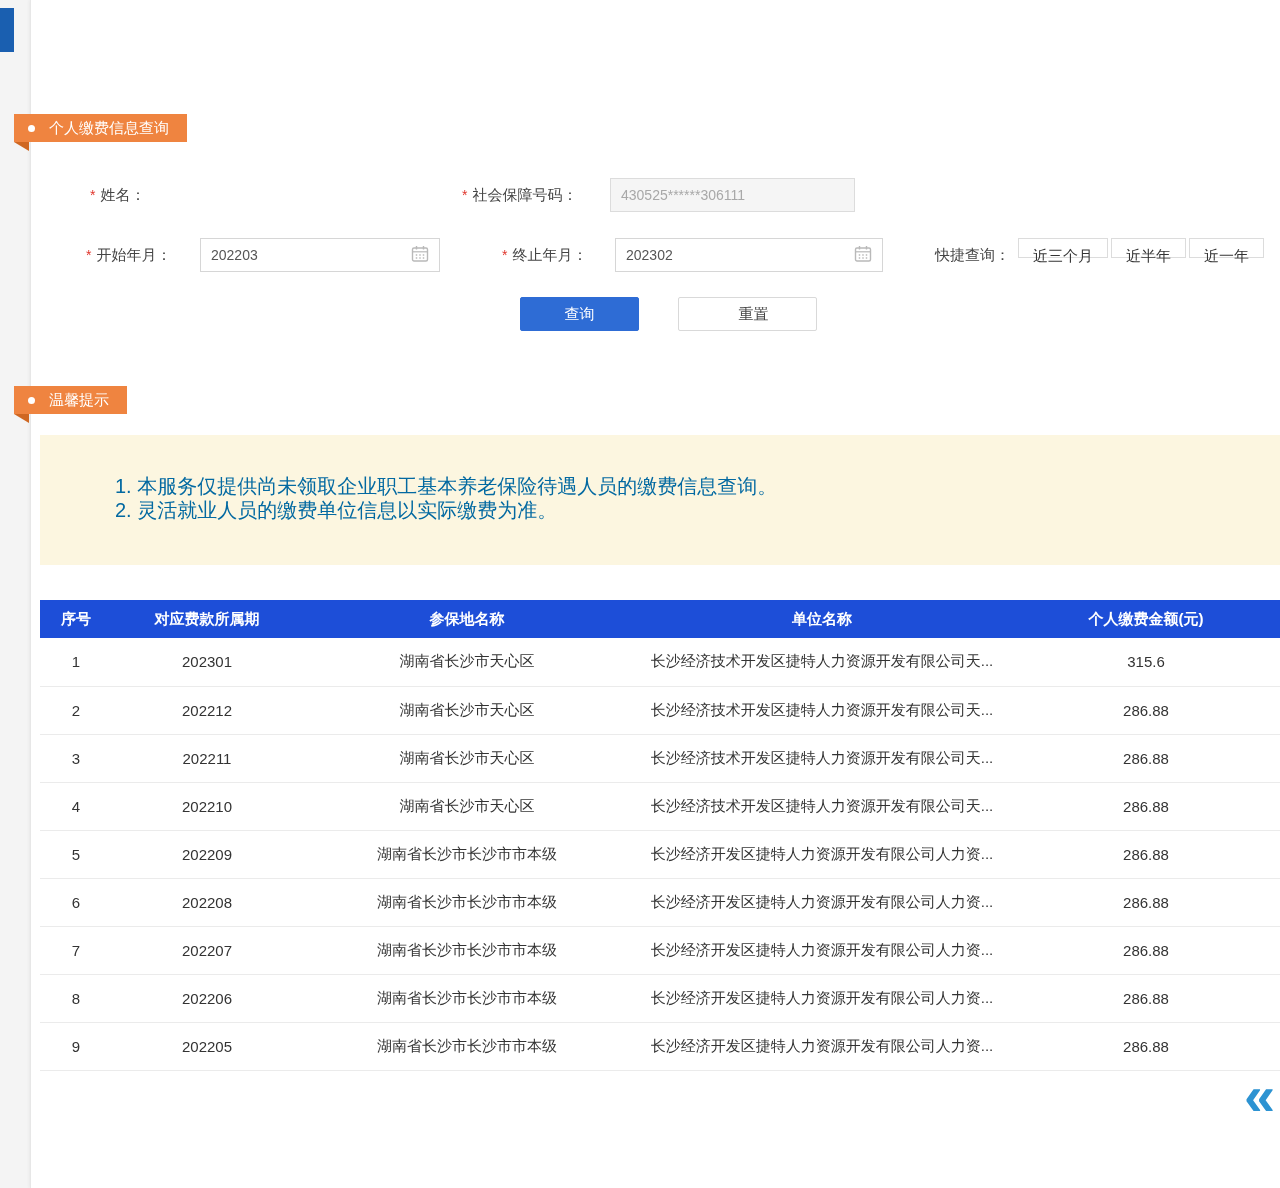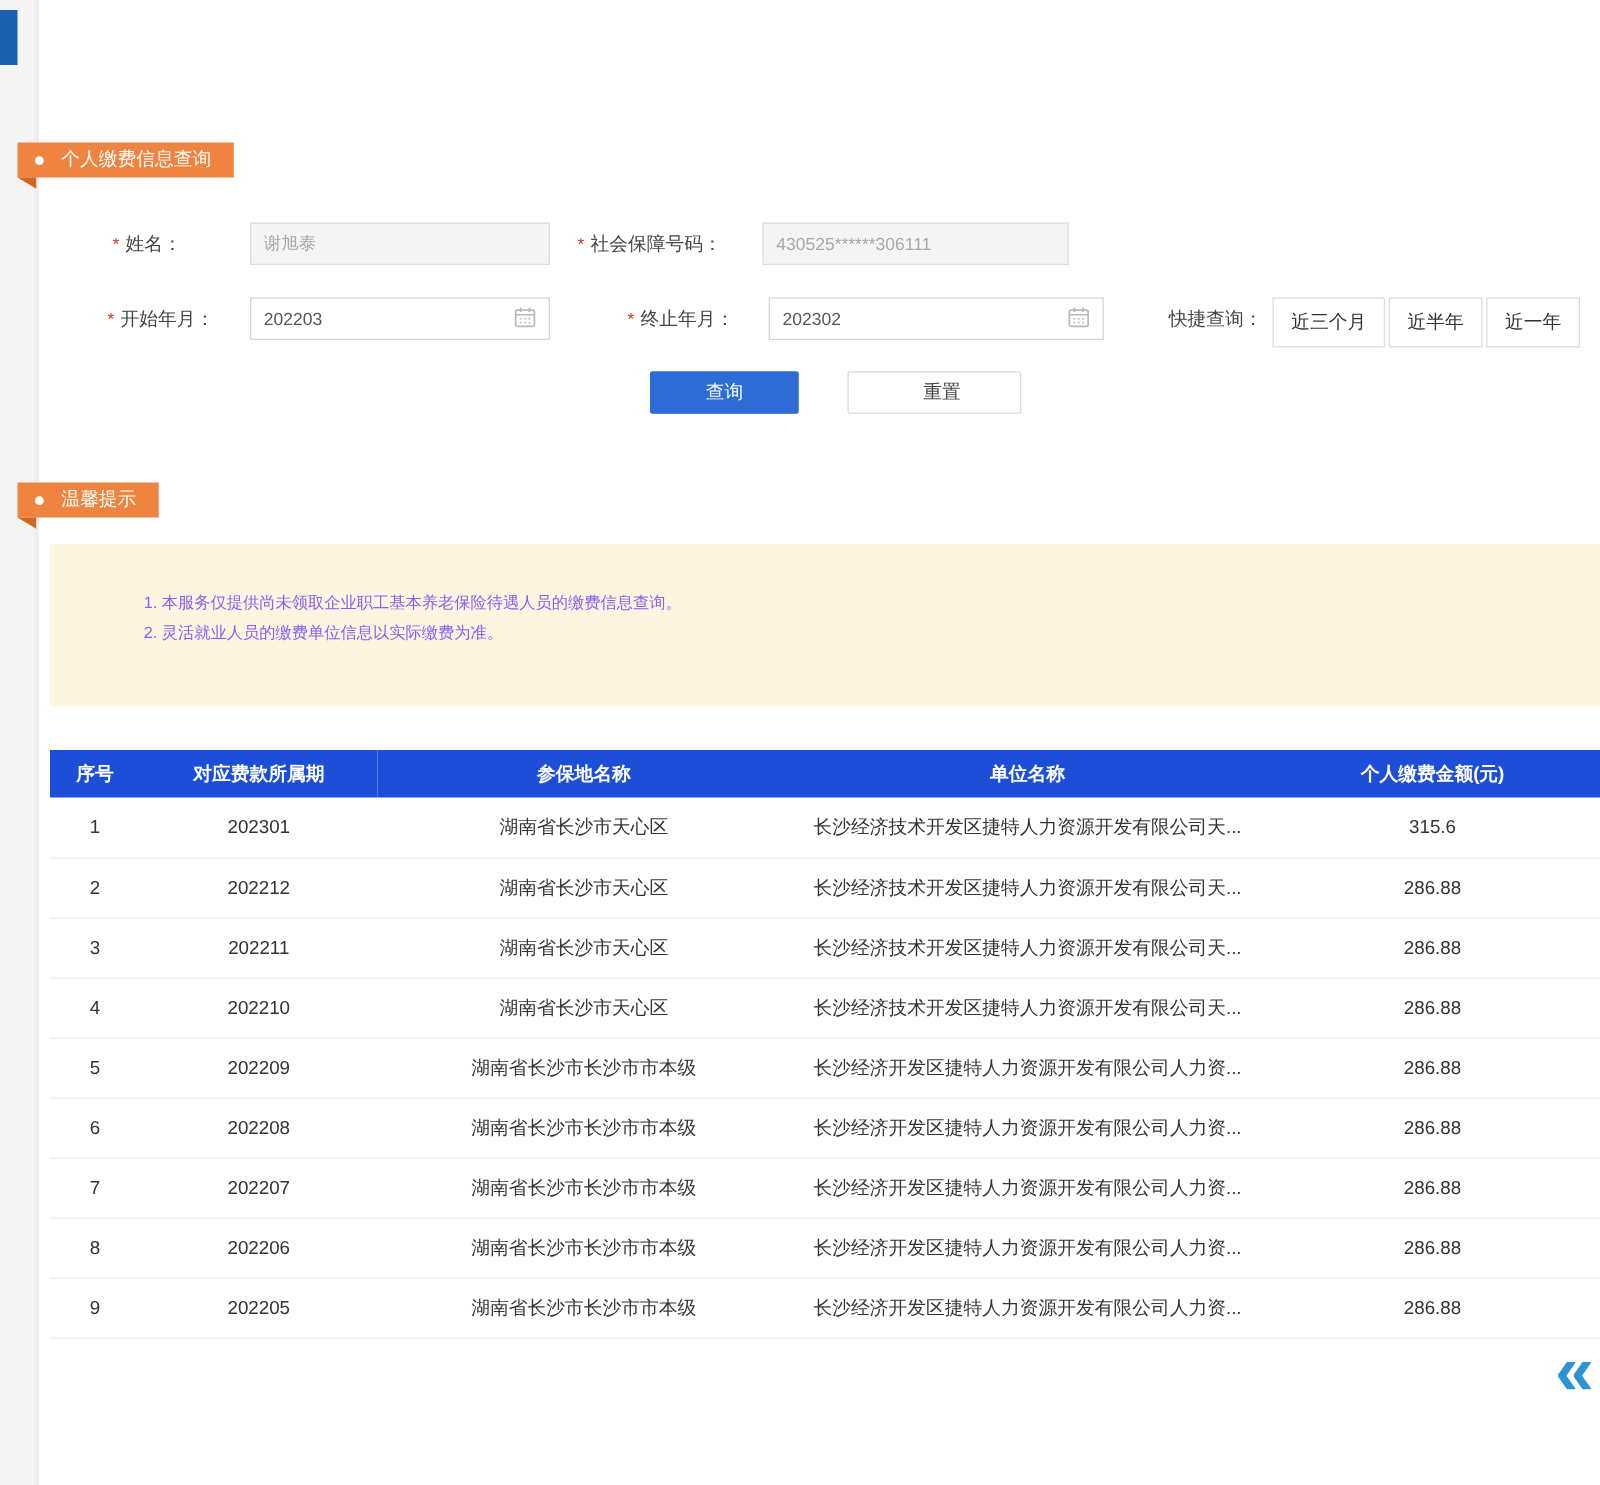--- a/index.html
+++ b/index.html
@@ -31,31 +31,31 @@
   
   .f-label { position:absolute; font-size:15px; color:#444; white-space:nowrap; }
   .req { color:#e0342b; margin-right:5px; font-size:14px; }
   .inp { position:absolute; height:34px; border:1px solid #d6d6d6; background:#fff;
          font-size:14px; color:#555; display:flex; align-items:center; padding:0 10px; }
   .inp.disabled { background:#f5f5f5; color:#a8a8a8; border-color:#dcdcdc; }
   .inp .cal { margin-left:auto; }
   .inp .val { white-space:nowrap; }
 
   .quick-group { position:absolute; left:1018px; top:238px; display:flex; gap:3px; }
-  .quick-btn { height:40px; line-height:34px; padding:0 14px; background:#fff;
+  .quick-btn { height:20px; line-height:34px; padding:0 14px; background:#fff;
                border:1px solid #dcdcdc; font-size:15px; color:#333; cursor:pointer; }
 
   .btn { position:absolute; height:34px; font-size:15px; text-align:center; line-height:32px;
          border-radius:2px; cursor:pointer; }
   #btn-query { left:520px; top:297px; width:119px; background:#2e6cd5; color:#fff; border:1px solid #2e6cd5; }
   #btn-reset { left:678px; top:297px; width:139px; background:#fff; color:#444; border:1px solid #d9d9d9;padding-left:12px; }
 
   
   .notice { position:absolute; left:40px; right:0; top:435px; height:130px; background:#fcf6e0; }
-  .notice .line { position:absolute; left:75px; font-size:13px; color:#8b5cf6; white-space:nowrap; }
+  .notice .line { position:absolute; left:75px; font-size:20px; color:#0369a1; white-space:nowrap; }
   .notice .line1 { top:38px; }
   .notice .line2 { top:62px; }
 
   
   .tbl { position:absolute; left:40px; top:600px; width:1240px; border-collapse:collapse; table-layout:fixed; }
   .tbl th { background:#1d4ed8; color:#fff; font-weight:bold; font-size:15px; height:38px; text-align:center; }
   .tbl td { height:48px; text-align:center; font-size:15px; color:#333; border-bottom:1px solid #ebebeb;
             overflow:hidden; white-space:nowrap; background:#fff; }
 
   .chevrons { position:absolute; left:1244px; top:1068px; width:36px; height:60px; overflow:hidden;
@@ -71,23 +71,20 @@
 
 
   <div class="ribbon" id="ribbon-query">
     <span class="dot"></span>
     <span>个人缴费信息查询</span>
     <span class="fold"></span>
   </div>
 
   <div class="f-label" style="left:90px; top:186px;">
     <span class="req">*</span><span>姓名：</span>
-  </div>
-  <div class="inp disabled" style="left:200px; top:178px; width:240px;">
-    <span class="val">谢旭泰</span>
   </div>
 
   <div class="f-label" style="left:462px; top:186px;">
     <span class="req">*</span><span>社会保障号码：</span>
   </div>
   <div class="inp disabled" style="left:610px; top:178px; width:245px;">
     <span class="val">430525******306111</span>
   </div>
 
   <div class="f-label" style="left:86px; top:246px;">

